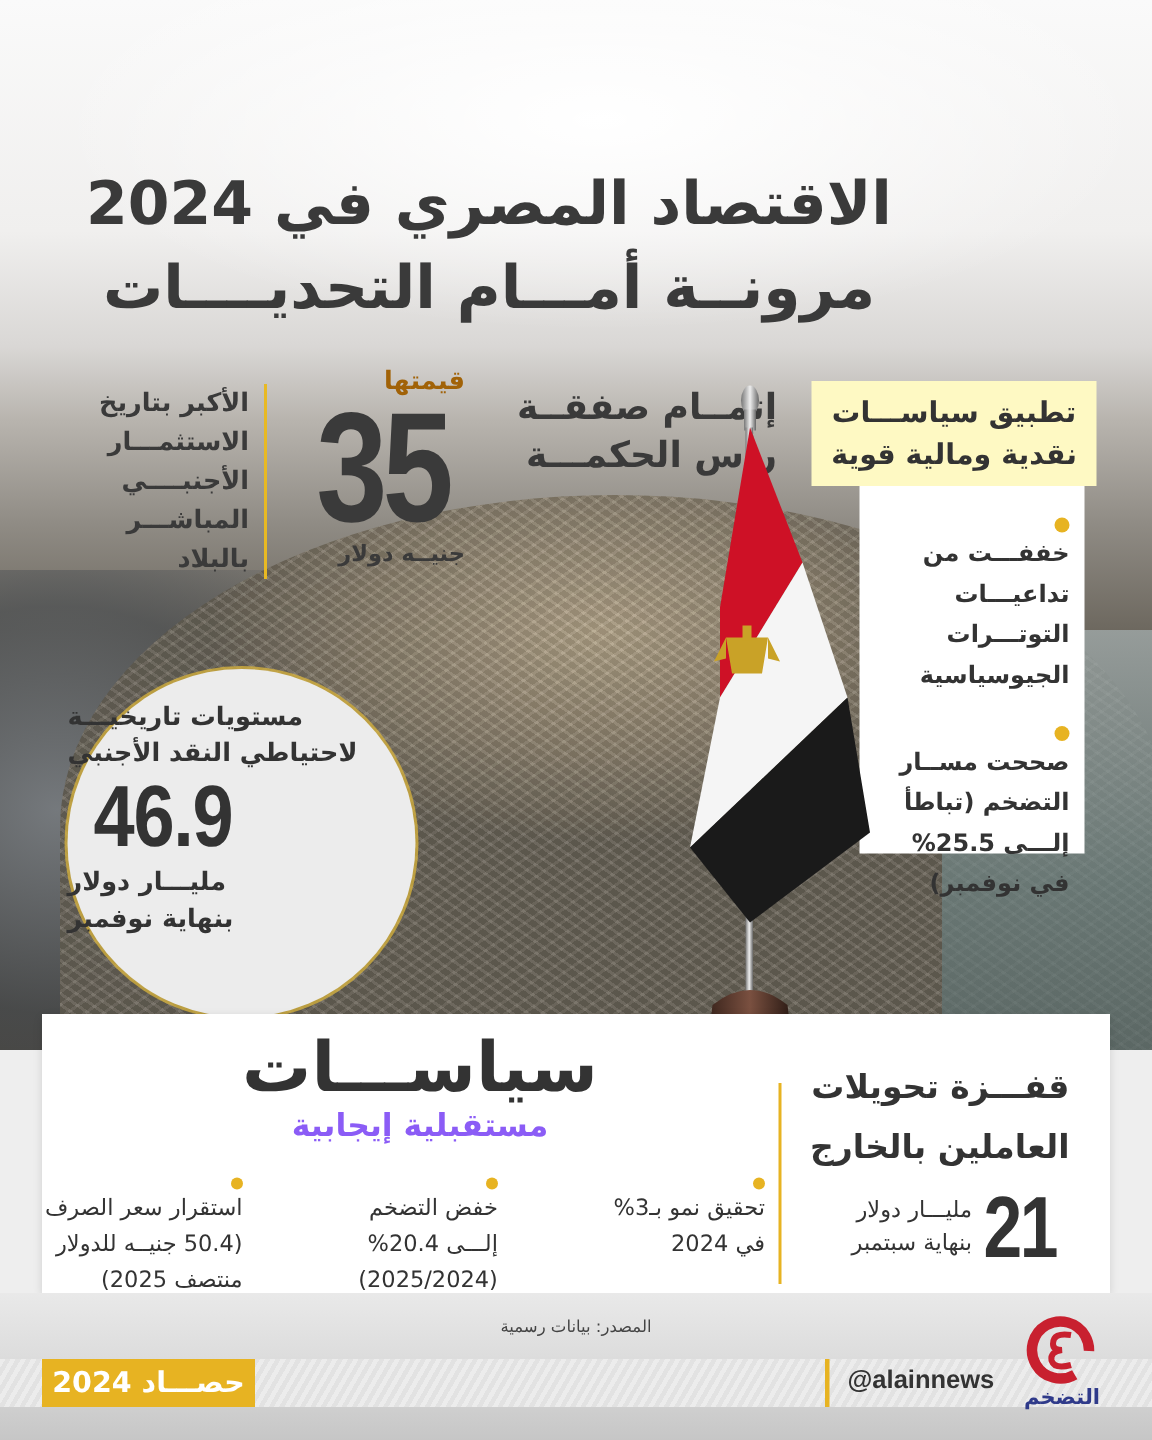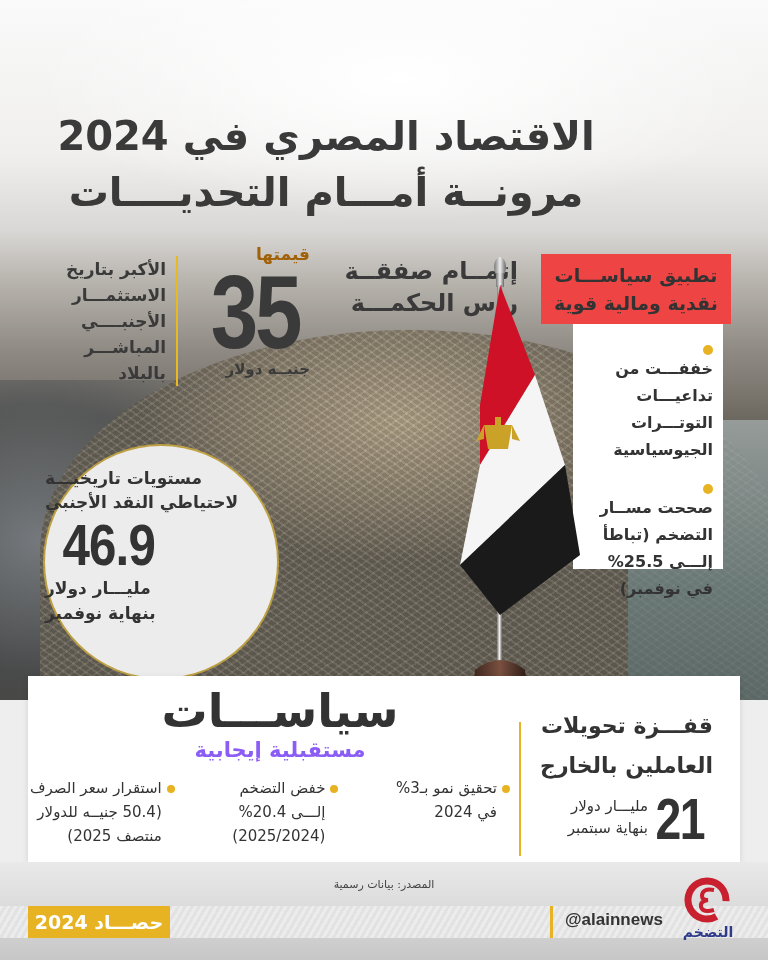--- a/index.html
+++ b/index.html
@@ -60,21 +60,21 @@
 
   .fdi-note {
     position: absolute; top: 256px; left: 60px; width: 118px; padding-right: 10px;
     border-right: 2px solid #e8b923;
     font-size: 17px; font-weight: bold; line-height: 26px; color: #3a3a3a; text-align: right;
   }
 
   
   .policy-header {
     position: absolute; top: 254px; left: 541px; width: 190px; height: 70px;
-    background: #ef4444; color: #333333; font-weight: bold; font-size: 19px;
+    background: #fef9c3; color: #333333; font-weight: bold; font-size: 19px;
     line-height: 28px; text-align: center; padding-top: 7px;
   }
   .policy-list {
     position: absolute; top: 324px; left: 573px; width: 150px; height: 245px;
     background: #ffffff; padding: 14px 10px 10px 10px;
   }
   .policy-item { display: flex; flex-direction: column; align-items: flex-start; margin-bottom: 14px; }
   .policy-item .bullet {
     width: 10px; height: 10px; border-radius: 50%; background: #e7b322;
     margin-top: 7px; margin-left: 5px; flex: 0 0 10px;
@@ -106,21 +106,21 @@
   }
   .outlook-title {
     position: absolute; left: 150px; top: 686px; width: 260px; text-align: center;
     font-size: 46px; font-weight: bold; color: #333333; line-height: 50px;
   }
   .outlook-subtitle {
     position: absolute; left: 150px; top: 738px; width: 260px; text-align: center;
     font-size: 21px; font-weight: bold; color: #8b5cf6;
   }
   .outlook-items { position: absolute; left: 30px; top: 776px; width: 480px; display: flex; flex-direction: row; justify-content: space-between; }
-  .outlook-item { display: flex; align-items: flex-start; }
+  .outlook-item { display: flex; flex-direction: column; align-items: flex-start; }
   .outlook-item .bullet { width: 8px; height: 8px; border-radius: 50%; background: #e7b322; margin-top: 9px; margin-left: 5px; flex: 0 0 8px; }
   .outlook-item .text { font-size: 15px; line-height: 24px; color: #333333; text-align: right; }
 
   .remit-divider { position: absolute; left: 519px; top: 722px; width: 2px; height: 134px; background: #e7b322; }
   .remit-title {
     position: absolute; left: 528px; top: 706px; width: 185px; text-align: right;
     font-size: 22px; font-weight: bold; color: #333333; line-height: 40px;
   }
   .remit-value {
     position: absolute; left: 650px; top: 790px; width: 60px; text-align: center;

